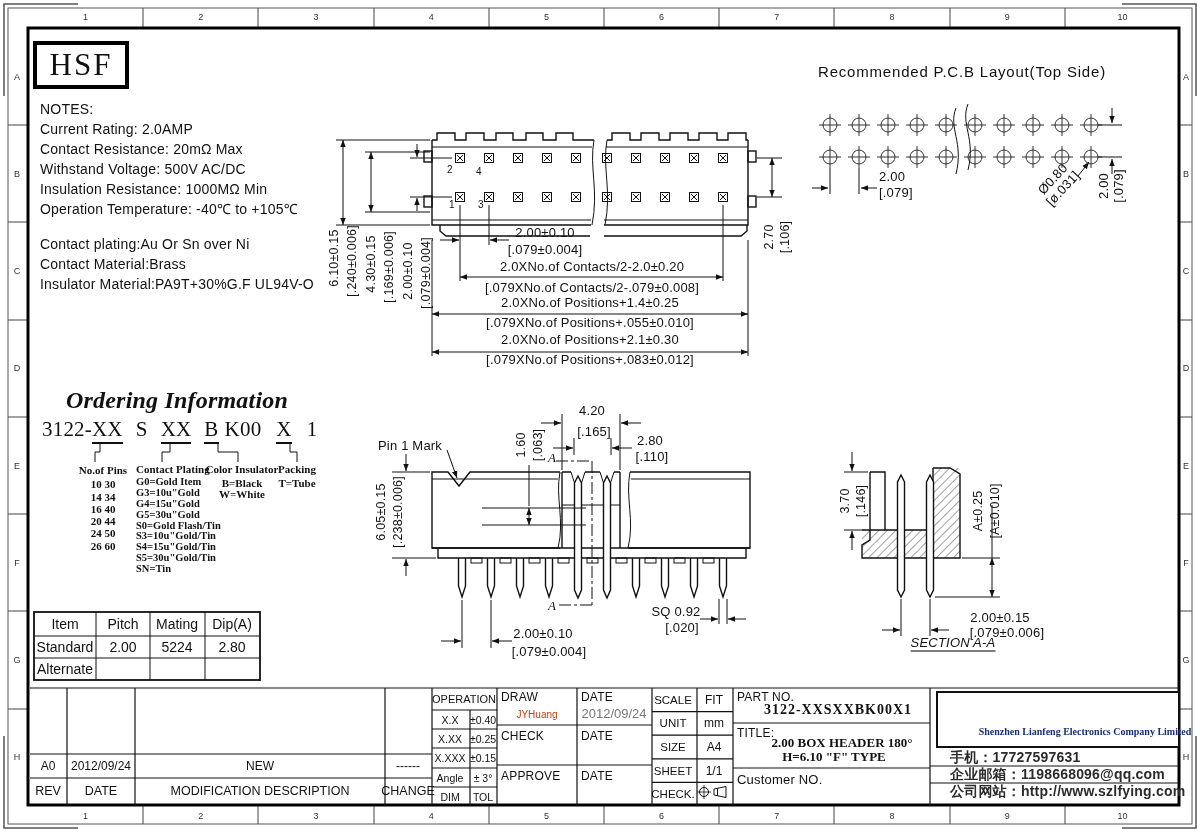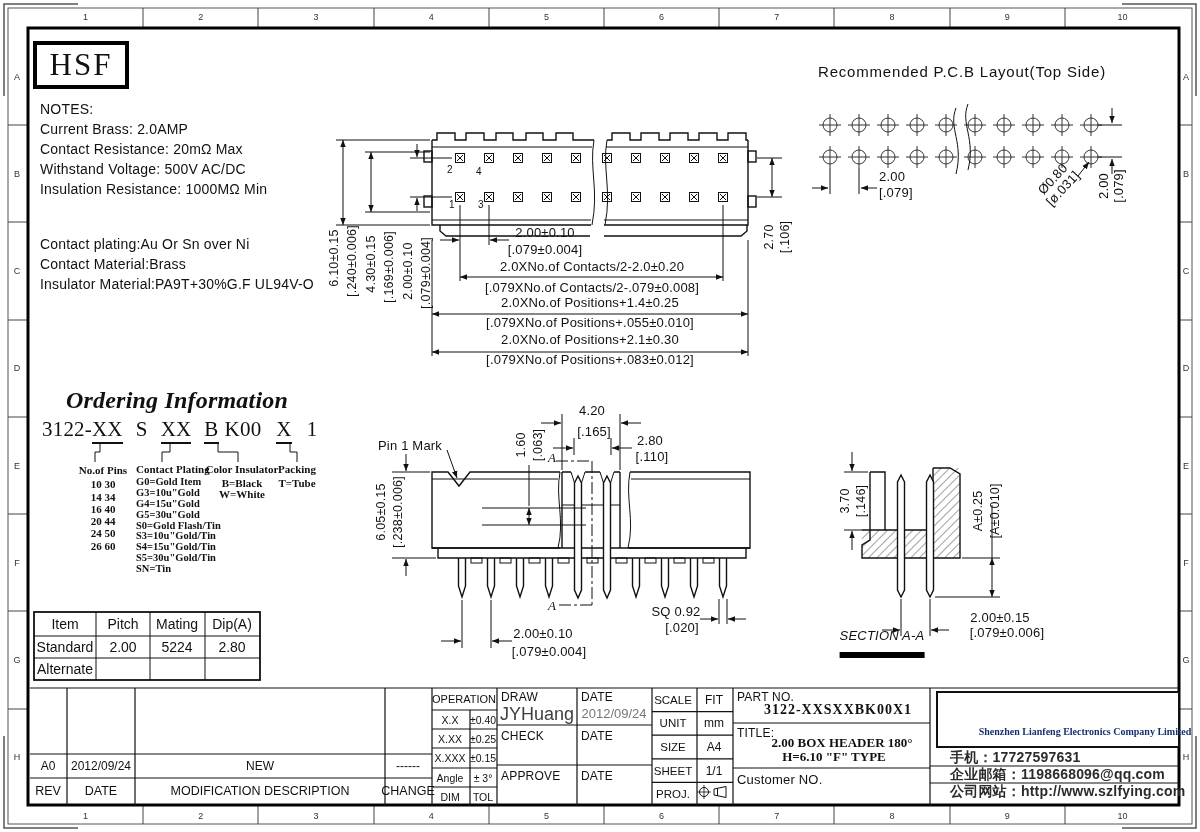--- a/index.html
+++ b/index.html
@@ -290,24 +290,25 @@
 <div class="rul" style="left:1186px;top:368.4px">D</div>
 <div class="rul" style="left:1186px;top:465.6px">E</div>
 <div class="rul" style="left:1186px;top:562.9px">F</div>
 <div class="rul" style="left:1186px;top:660.1px">G</div>
 <div class="rul" style="left:1186px;top:757.4px">H</div>
 
 <div class="t c ser" style="left:81px;top:65px;font-size:31px;letter-spacing:2px">HSF</div>
 
 <div class="t" style="left:40px;top:99px">
   <div class="note">NOTES:</div>
-  <div class="note">Current Brass: 2.0AMP</div>
+  <div class="note">Current Rating: 2.0AMP</div>
   <div class="note">Contact Resistance: 20mΩ Max</div>
   <div class="note">Withstand Voltage: 500V AC/DC</div>
   <div class="note">Insulation Resistance: 1000MΩ Min</div>
+  <div class="note">Operation Temperature: -40℃ to +105℃</div>
 </div>
 <div class="t" style="left:40px;top:234px">
   <div class="note">Contact plating:Au Or Sn over Ni</div>
   <div class="note">Contact Material:Brass</div>
   <div class="note">Insulator Material:PA9T+30%G.F UL94V-O</div>
 </div>
 
 <div class="t c" style="left:962px;top:71px;font-size:15px;letter-spacing:.8px">Recommended P.C.B Layout(Top Side)</div>
 <div class="t" style="left:879px;top:169px">2.00</div>
 <div class="t" style="left:879px;top:185px">[.079]</div>
@@ -389,21 +390,21 @@
 <div class="t c" style="left:549px;top:651px">[.079±0.004]</div>
 <div class="t c" style="left:676px;top:611px">SQ 0.92</div>
 <div class="t c" style="left:682px;top:627px">[.020]</div>
 
 <div class="t v" style="left:845px;top:501px;font-size:12.5px">3.70</div>
 <div class="t v" style="left:861px;top:501px;font-size:12.5px">[.146]</div>
 <div class="t v" style="left:978px;top:511px;font-size:12.5px">A±0.25</div>
 <div class="t v" style="left:995px;top:511px;font-size:12.5px">[A±0.010]</div>
 <div class="t c" style="left:1000px;top:617px">2.00±0.15</div>
 <div class="t c" style="left:1007px;top:632px">[.079±0.006]</div>
-<div class="t c i" style="left:882px;top:643px;border-bottom:6px solid #000000;padding-bottom:9px">SECTION A-A</div>
+<div class="t c i" style="left:953px;top:643px;border-bottom:1px solid #000000;padding-bottom:1px">SECTION A-A</div>
 
 <div class="cell" style="left:65px;top:624px;font-size:14px">Item</div>
 <div class="cell" style="left:123px;top:624px;font-size:14px">Pitch</div>
 <div class="cell" style="left:177px;top:624px;font-size:14px">Mating</div>
 <div class="cell" style="left:232px;top:624px;font-size:14px">Dip(A)</div>
 <div class="cell" style="left:65px;top:647px;font-size:14px">Standard</div>
 <div class="cell" style="left:123px;top:647px;font-size:14px">2.00</div>
 <div class="cell" style="left:177px;top:647px;font-size:14px">5224</div>
 <div class="cell" style="left:232px;top:647px;font-size:14px">2.80</div>
 <div class="cell" style="left:65px;top:669px;font-size:14px">Alternate</div>
@@ -423,37 +424,37 @@
 <div class="cell" style="left:450px;top:738.5px;font-size:10.5px">X.XX</div>
 <div class="cell" style="left:483px;top:738.5px;font-size:10.5px">±0.25</div>
 <div class="cell" style="left:450px;top:758px;font-size:10.5px">X.XXX</div>
 <div class="cell" style="left:483px;top:758px;font-size:10.5px">±0.15</div>
 <div class="cell" style="left:450px;top:777.5px;font-size:10.5px">Angle</div>
 <div class="cell" style="left:483px;top:777.5px;font-size:10.5px">± 3°</div>
 <div class="cell" style="left:450px;top:796.5px;font-size:10.5px">DIM</div>
 <div class="cell" style="left:483px;top:796.5px;font-size:10.5px">TOL</div>
 
 <div class="t" style="left:501px;top:690px;font-size:12px">DRAW</div>
-<div class="cell" style="left:537px;top:714px;font-size:18px;color:#404040">JYHuang</div>
+<div class="cell" style="left:537px;top:714px;font-size:10px;color:#c2410c">JYHuang</div>
 <div class="t" style="left:581px;top:690px;font-size:12px">DATE</div>
 <div class="cell" style="left:614px;top:713px;font-size:13px;color:#777">2012/09/24</div>
 <div class="t" style="left:501px;top:729px;font-size:12px">CHECK</div>
 <div class="t" style="left:581px;top:729px;font-size:12px">DATE</div>
 <div class="t" style="left:501px;top:769px;font-size:12px">APPROVE</div>
 <div class="t" style="left:581px;top:769px;font-size:12px">DATE</div>
 
 <div class="cell" style="left:673px;top:699.8px;font-size:11.5px">SCALE</div>
 <div class="cell" style="left:714px;top:699.8px;font-size:12px">FIT</div>
 <div class="cell" style="left:673px;top:723.4px;font-size:11.5px">UNIT</div>
 <div class="cell" style="left:714px;top:723.4px;font-size:12px">mm</div>
 <div class="cell" style="left:673px;top:747px;font-size:11.5px">SIZE</div>
 <div class="cell" style="left:714px;top:747px;font-size:12px">A4</div>
 <div class="cell" style="left:673px;top:770.6px;font-size:11.5px">SHEET</div>
 <div class="cell" style="left:714px;top:770.6px;font-size:12px">1/1</div>
-<div class="cell" style="left:673px;top:794.2px;font-size:11.5px">PROJ.</div>
+<div class="cell" style="left:673px;top:794.2px;font-size:11.5px">CHECK.</div>
 
 <div class="t" style="left:737px;top:690px;font-size:12px">PART NO.</div>
 <div class="cell ser b" style="left:838px;top:710px;font-size:14px;letter-spacing:1px">3122-XXSXXBK00X1</div>
 <div class="t" style="left:737px;top:726px;font-size:12px">TITLE:</div>
 <div class="cell ser b" style="left:842px;top:743px;font-size:13px">2.00 BOX HEADER 180°</div>
 <div class="cell ser b" style="left:834px;top:757px;font-size:13px">H=6.10 "F" TYPE</div>
 <div class="t" style="left:737px;top:772px;font-size:13px">Customer NO.</div>
 
 <div style="position:absolute;left:936px;top:691px;width:240px;height:53px;border:2px solid #111;background:#fff"></div>
 <div class="cell ser b" style="left:1085px;top:731px;font-size:10px;color:#14306e">Shenzhen Lianfeng Electronics Company Limited</div>

